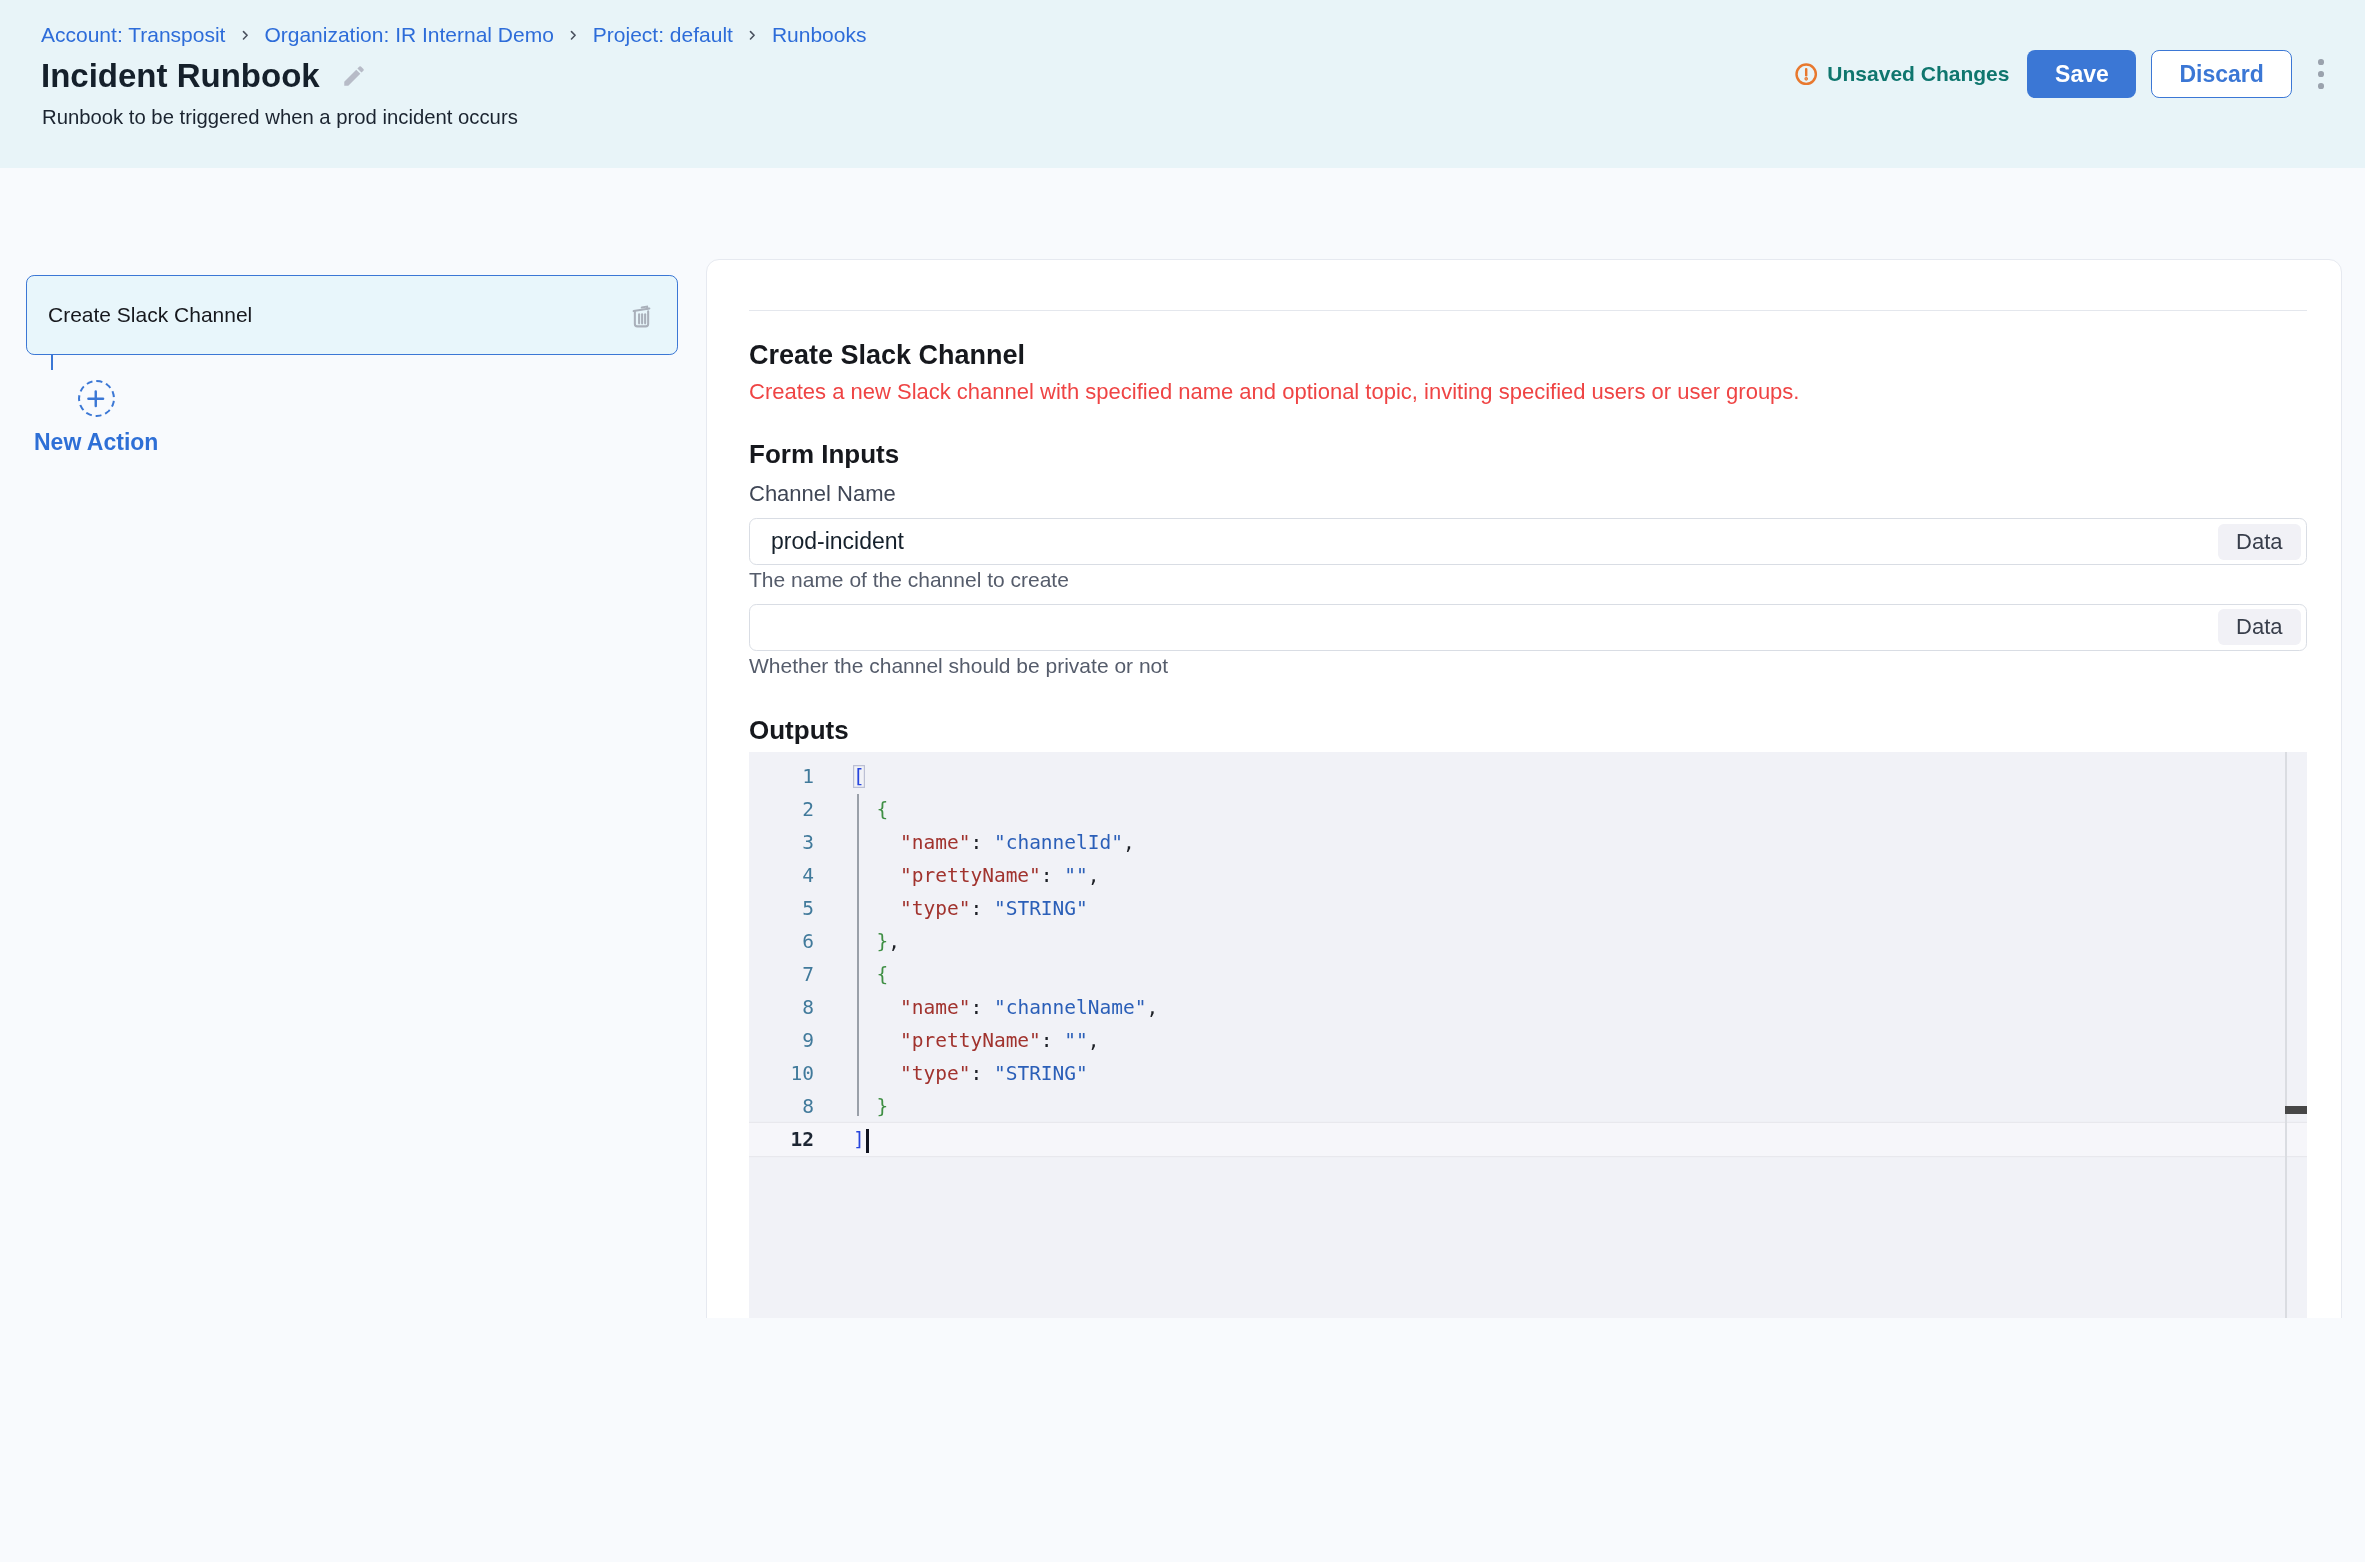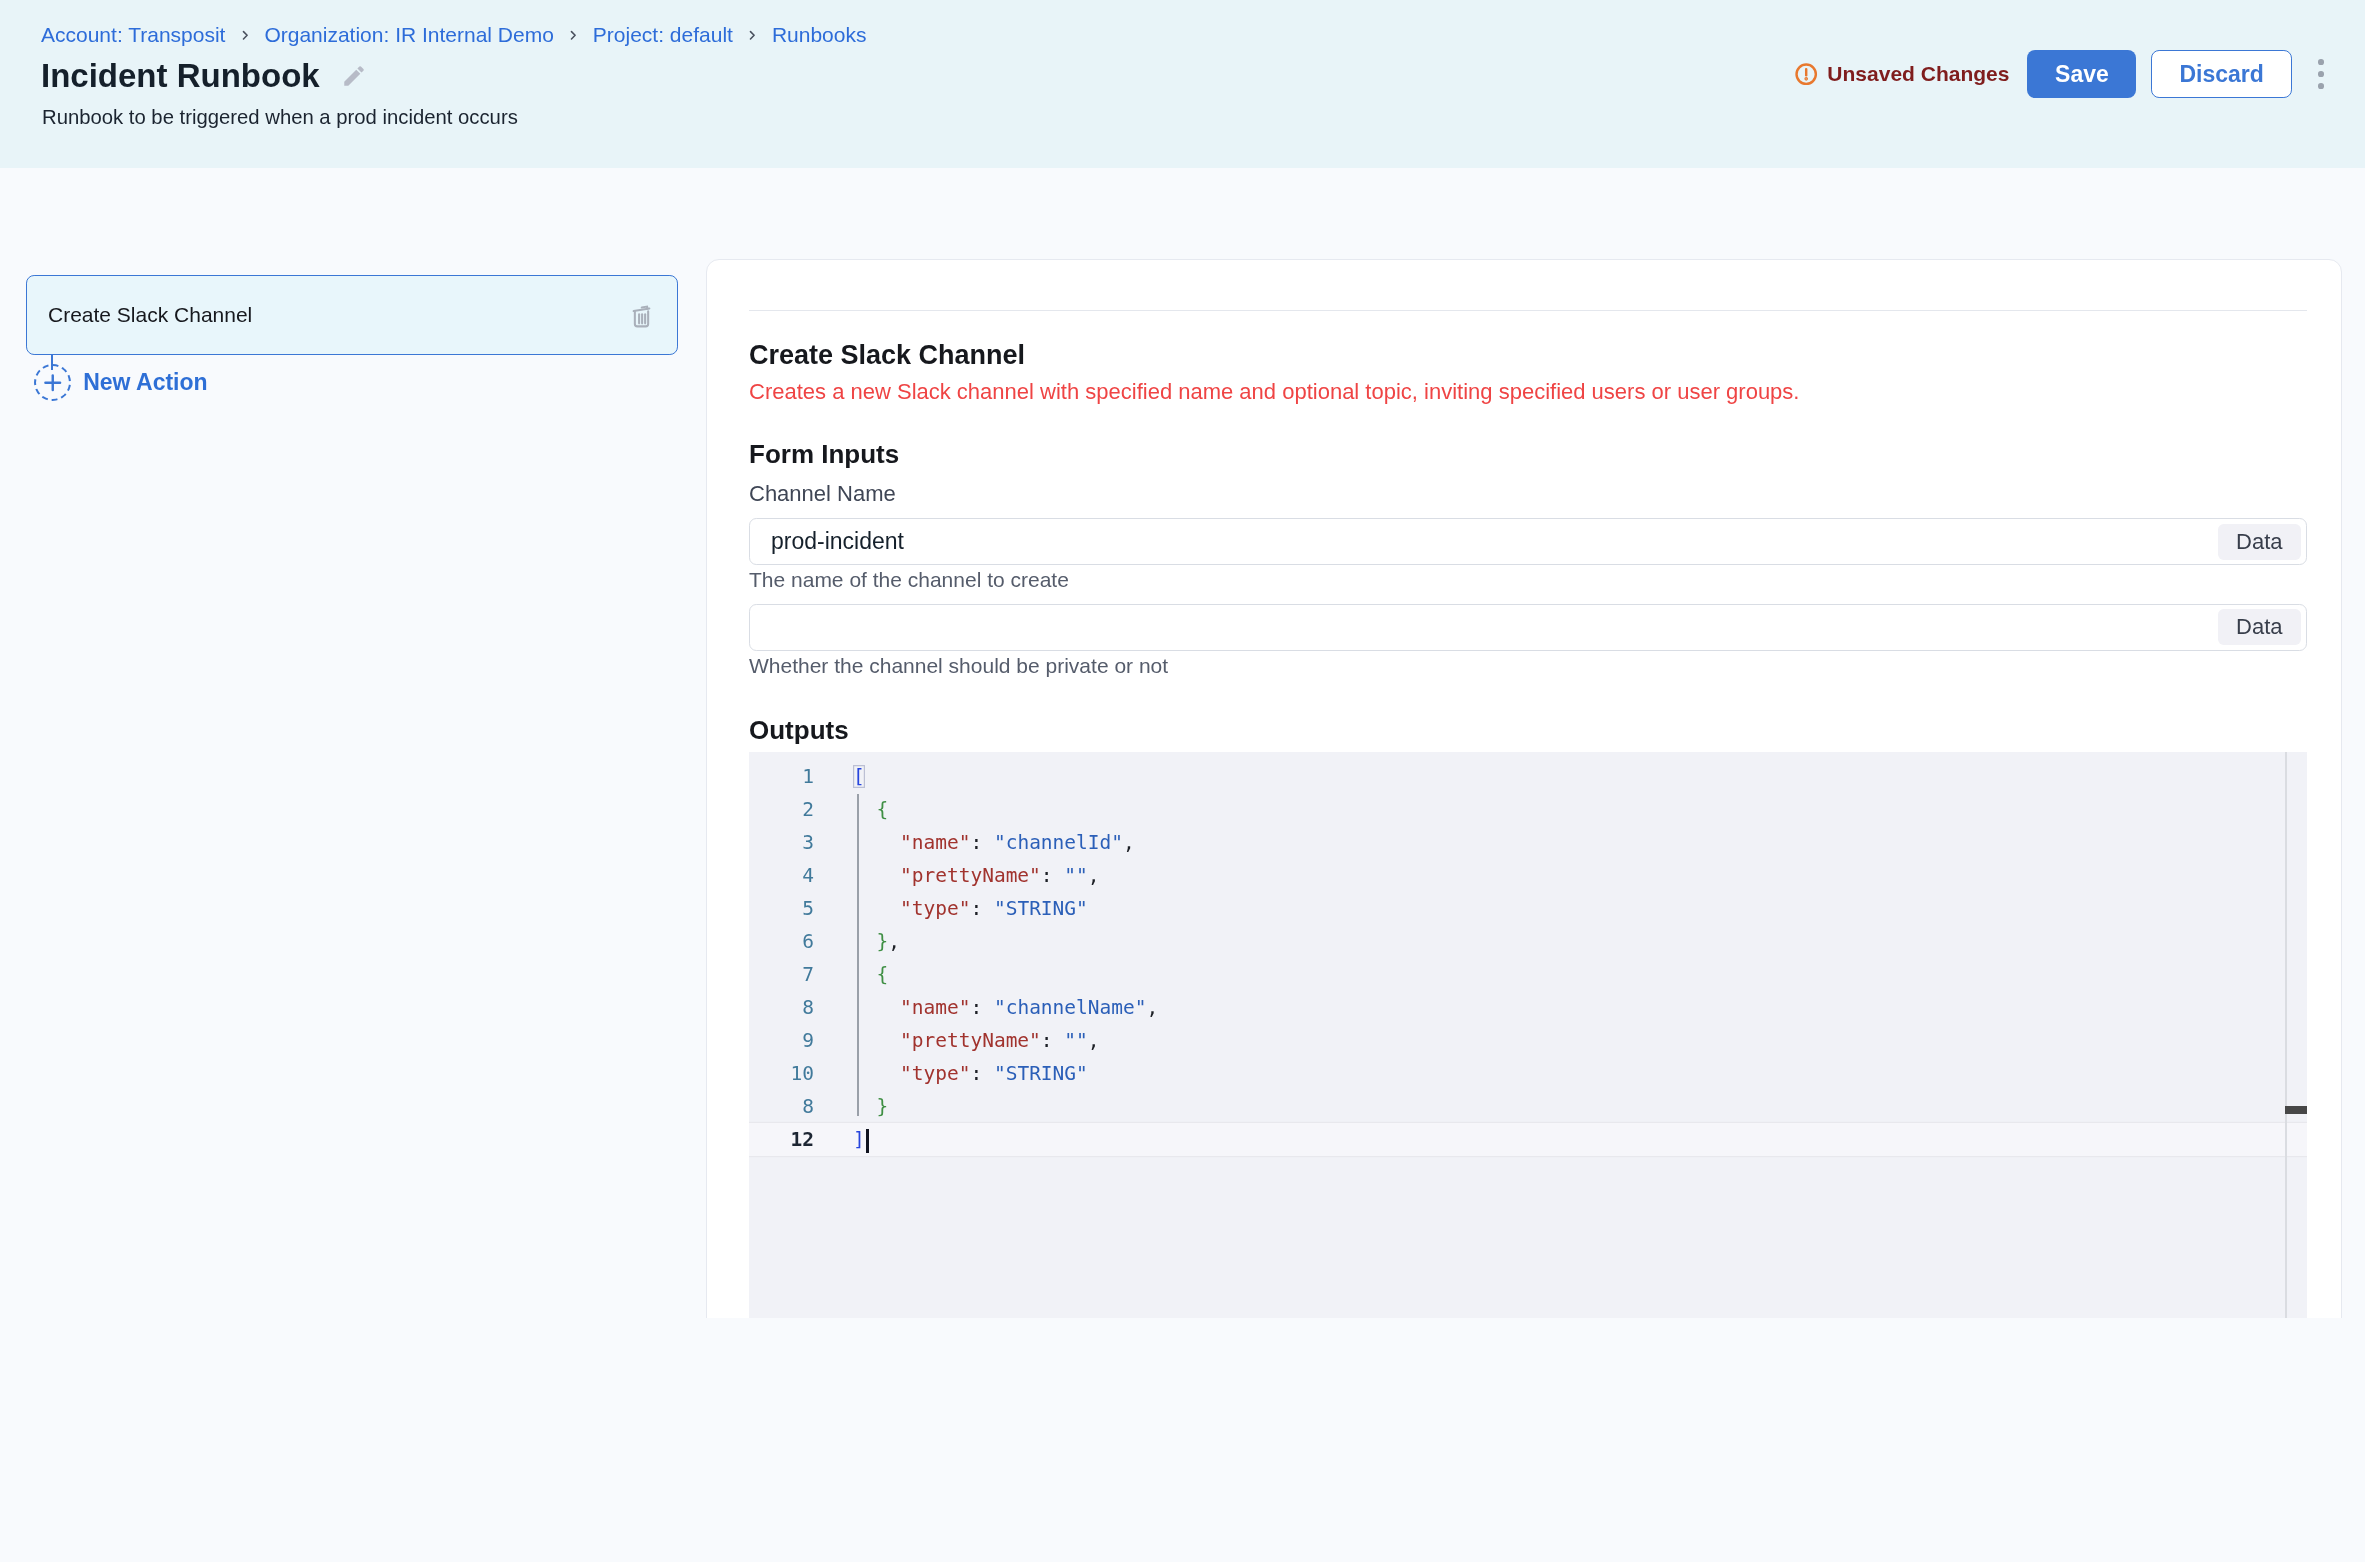--- a/index.html
+++ b/index.html
@@ -8,39 +8,39 @@
 
   
   .header { position:absolute; left:0; top:0; width:100%; height:168px; background:#e8f4f8; }
   .breadcrumb { position:absolute; left:41px; top:23px; display:flex; align-items:center; gap:12.2px; font-size:21px; }
   .crumb { color:#2d6cd9; cursor:pointer; text-decoration:none; }
   .crumb-sep { display:flex; align-items:center; color:#49505e; }
   .title-row { position:absolute; left:41px; top:57px; display:flex; align-items:center; gap:21px; }
   .page-title { font-size:33px; font-weight:700; color:#15202b; }
   .subtitle { position:absolute; left:42px; top:106px; font-size:20.3px; color:#1b2430; }
   .header-right { position:absolute; right:34px; top:50px; display:flex; align-items:center; gap:18px; }
-  .unsaved { display:flex; align-items:flex-start; gap:9px; color:#7f1d1d; font-size:21px; font-weight:600; }
+  .unsaved { display:flex; align-items:flex-start; gap:9px; color:#0f766e; font-size:21px; font-weight:600; }
   .btn-save { width:109px; height:48px; border:none; border-radius:8.1px; background:#3b77d5; color:#fff; font-size:23px; font-weight:700; font-family:inherit; cursor:pointer; }
   .btn-discard { width:141px; height:48px; border-radius:8.1px; background:#fff; border:1.6px solid #3b77d5; color:#3b77d5; font-size:23px; font-weight:700; font-family:inherit; cursor:pointer; margin-left:-3.3px; }
   .kebab { display:flex; flex-direction:column; gap:6.5px; padding:6.5px 8.1px; cursor:pointer; }
   .kebab i { width:5.7px; height:5.7px; border-radius:50%; background:#9aa2ad; }
 
   
   .tabbar { position:absolute; left:0; top:168px; width:100%; height:76px; background:#fff; border-bottom:1.6px solid #e3e7ee; display:flex; padding-left:21px; }
   .tab { display:flex; align-items:center; padding:0 52px; font-size:23px; color:#3a4150; position:relative; cursor:pointer; }
   .tab.active { font-weight:700; color:#16181d; }
   .tab.active::after { content:""; position:absolute; left:0; right:4.9px; bottom:-1.6px; height:7.3px; background:#3b77d5; border-radius:0 3.3px 0 0; }
 
   
   .sidebar { position:absolute; left:0; top:244px; width:706px; bottom:0; }
   .action-card { position:absolute; left:26px; top:31px; width:652px; height:80px; background:#e8f6fb; border:1.6px solid #3b77d5; border-radius:8.1px; display:flex; align-items:center; padding:0 21px; cursor:pointer; }
   .action-card-label { flex:1; font-size:21px; color:#16181d; }
   .trash-btn { display:flex; align-items:center; cursor:pointer; }
   .connector { position:absolute; left:51px; top:111px; width:2.4px; height:14.6px; background:#3b77d5; }
-  .new-action { position:absolute; left:34px; top:120px; display:flex; align-items:center; gap:12.2px; cursor:pointer; }
+  .new-action { position:absolute; left:34px; top:136px; display:flex; align-items:center; gap:12.2px; cursor:pointer;flex-direction:column; }
   .plus-circle { width:37px; height:37px; border:2px dashed #3b77d5; border-radius:50%; display:flex; align-items:center; justify-content:center; }
   .new-action-label { font-size:23px; font-weight:700; color:#2e6fd6; }
 
   
   .main-panel { position:absolute; left:706px; top:259px; width:1636px; height:1304px; background:#fff; border:1.2px solid #e6e9f0; border-radius:13px; padding:0 34px 0 42px; overflow:hidden; }
   .divider { margin-top:50px; border-top:1.6px solid #e4e7ed; }
   .action-title { margin-top:29px; font-size:27px; font-weight:700; color:#16181d; }
   .action-desc { margin-top:8px; font-size:22px; color:#ef4444; }
   .section-h { font-size:26px; font-weight:700; color:#16181d; }
   .h-form { margin-top:34px; }

